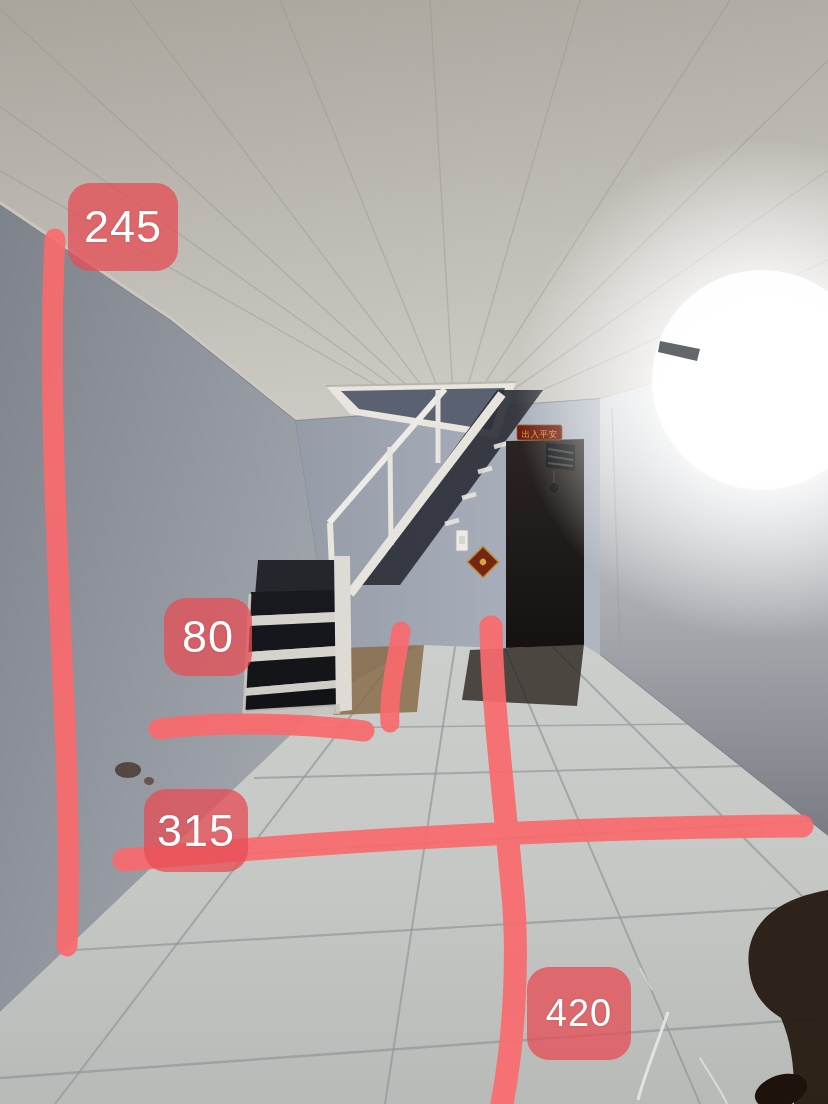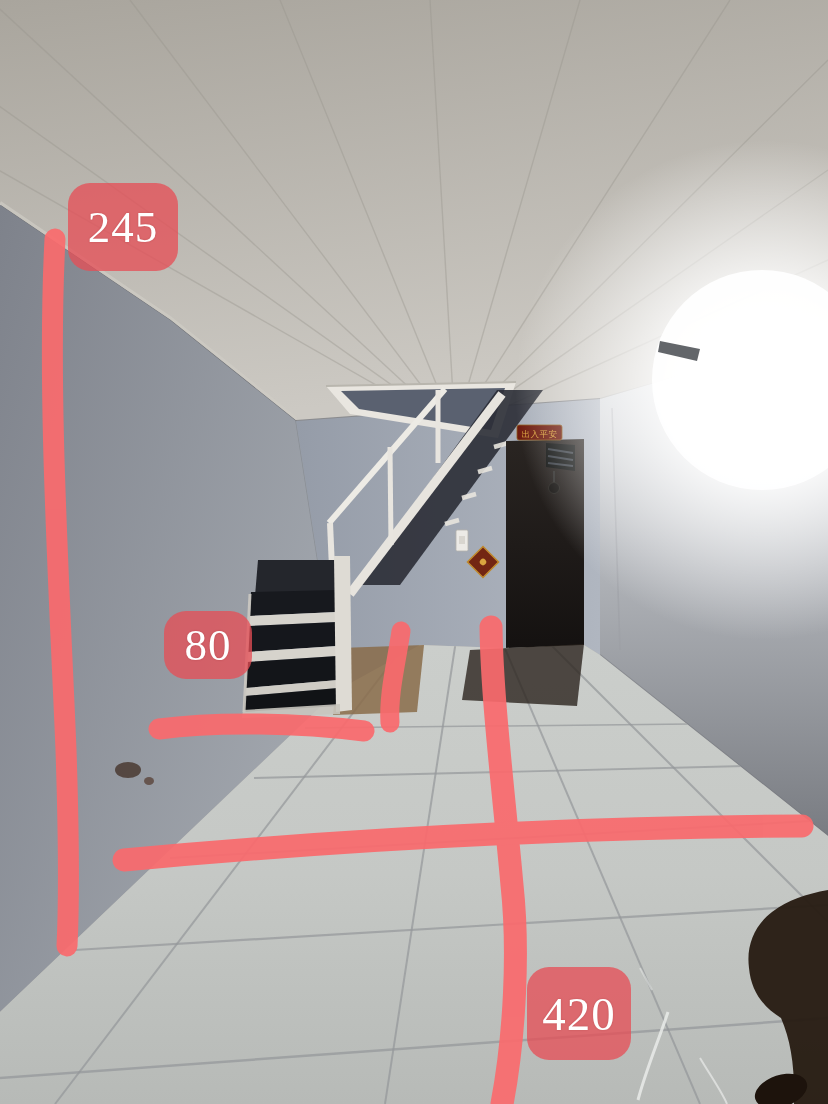--- a/index.html
+++ b/index.html
@@ -9,27 +9,26 @@
     background:#b9b5ad;
   }
   .stage svg{position:absolute;left:0;top:0;display:block;}
   .mlabel{
     position:absolute;display:flex;align-items:center;justify-content:center;
     background:rgba(230,77,86,0.76);
     color:#fff;border-radius:22px;
     font-size:45px;font-weight:400;letter-spacing:1px;
     text-shadow:0 0 2px rgba(120,20,25,0.25);
     user-select:none;
-    font-family:Liberation Serif, serif;
   }
   .l-245{left:68px;top:183px;width:110px;height:88px;}
   .l-150{left:343px;top:541px;width:105px;height:87px;}
-  .l-80 {left:164px;top:611px;width:88px;height:68px;}
+  .l-80 {left:164px;top:598px;width:88px;height:78px;}
   .l-315{left:144px;top:789px;width:104px;height:83px;}
-  .l-420{left:527px;top:967px;width:104px;height:93px;font-size:47px;}
+  .l-420{left:527px;top:967px;width:104px;height:93px;font-size:38px;}
 </style>
 </head>
 <body>
 
 <div class="stage">
 
 <svg width="828" height="1104" viewBox="0 0 828 1104">
   <defs>
     <linearGradient id="gCeil" x1="0" y1="0" x2="0.25" y2="1">
       <stop offset="0" stop-color="#a9a59d"></stop>
@@ -211,15 +210,16 @@
     <path stroke-width="21" d="M55,239 C47,390 59,580 66,750 C69,840 69,905 67,946"></path>
     <path stroke-width="21" d="M159,729 C218,721 300,723 364,731"></path>
     <path stroke-width="19" d="M401,631 C397,660 388,694 390,723"></path>
     <path stroke-width="23" d="M491,627 C492,700 504,795 512,885 C519,950 515,1035 502,1104"></path>
     <path stroke-width="23" d="M124,860 C330,841 570,827 802,826"></path>
   </g>
 </svg>
 
   <div class="mlabel l-245">245</div>
   <div class="mlabel l-80">80</div>
+  <div class="mlabel l-315">315</div>
   <div class="mlabel l-420">420</div>
 
 </div>
 
 </body></html>

